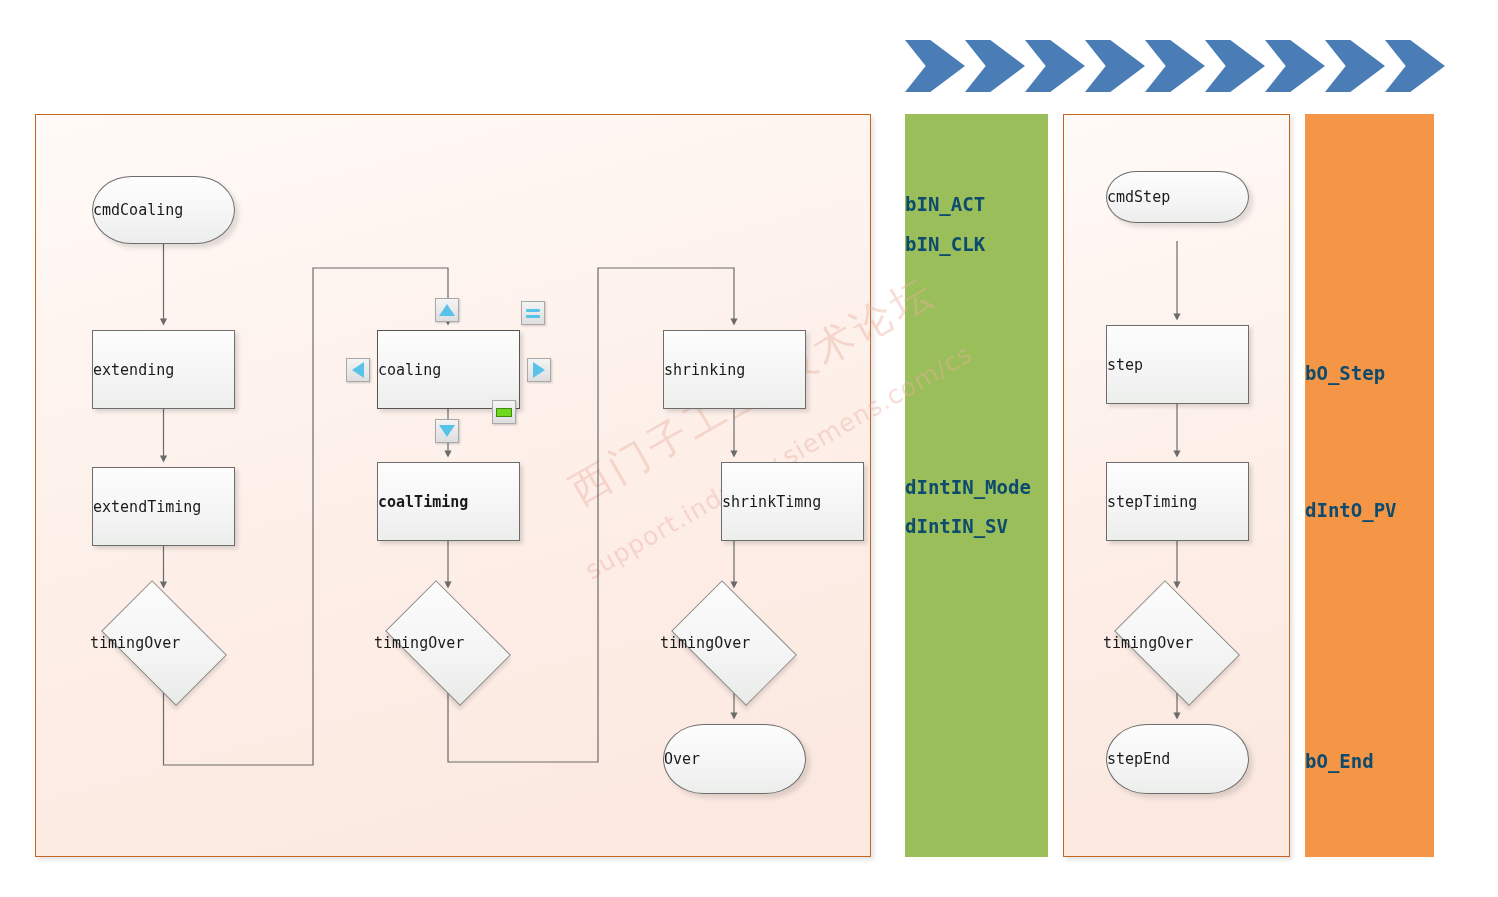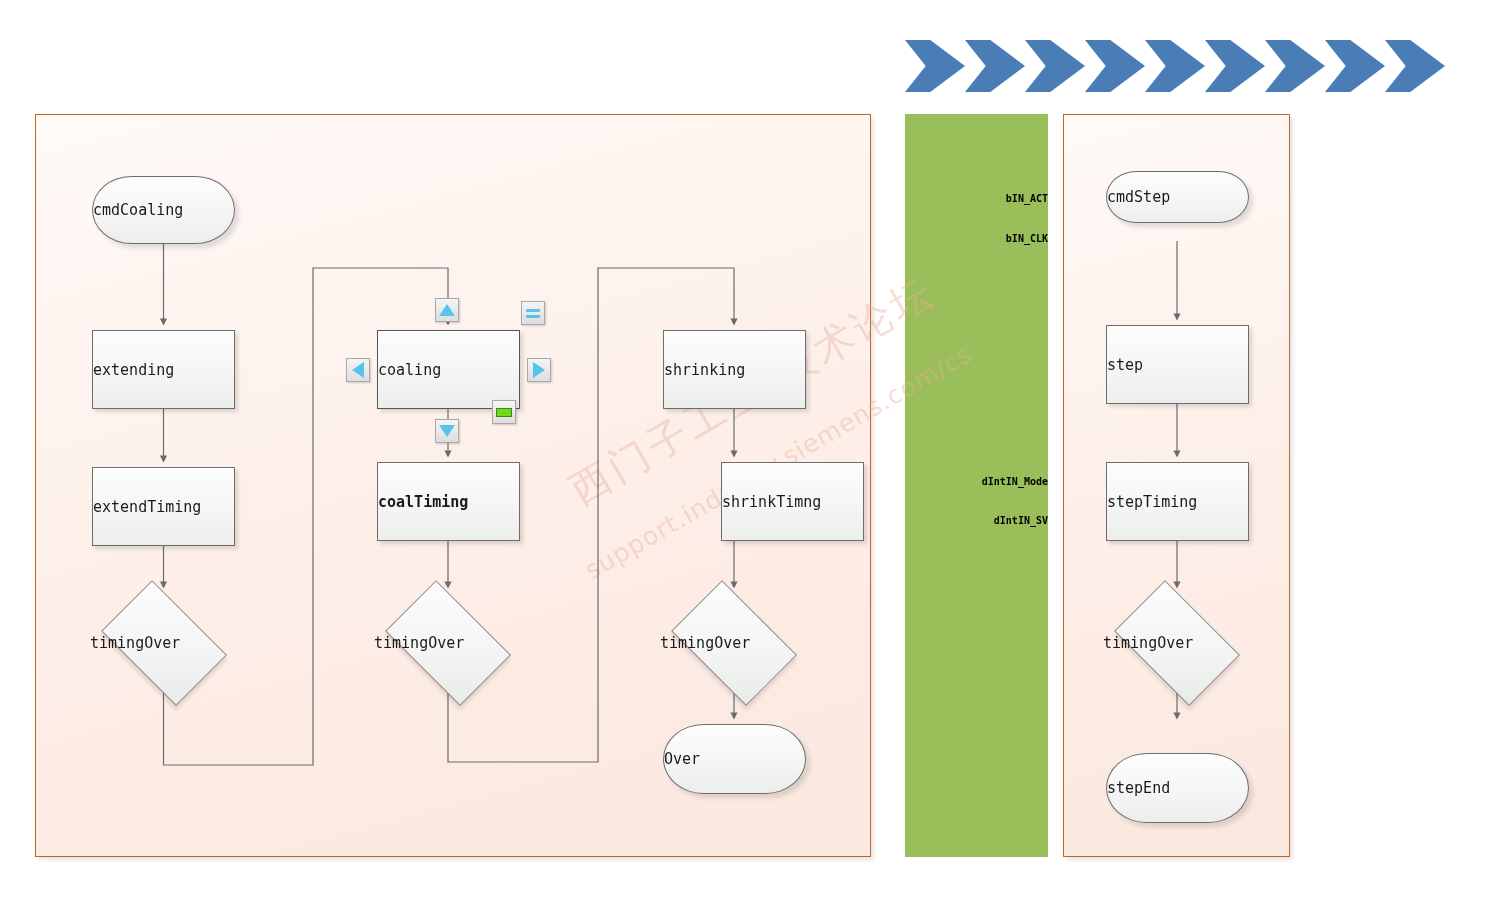--- a/index.html
+++ b/index.html
@@ -37,25 +37,25 @@
   .panel-orange {
     position: absolute;
     left: 1305px; top: 114px; width: 129px; height: 743px;
     background: #f59647;
   }
 
   
   .io-label {
     position: absolute;
     width: 100%;
-    text-align: right;
+    text-align: left;
     font-family: "DejaVu Sans Mono", "Liberation Mono", monospace;
     font-weight: bold;
-    font-size: 10px;
-    color: #000000;
+    font-size: 19px;
+    color: #0c4a6e;
     letter-spacing: 0px;
     white-space: nowrap;
   }
 
   
   .chevron-banner {
     position: absolute;
     left: 905px; top: 40px; width: 545px; height: 52px;
   }
 
@@ -160,20 +160,25 @@
     </svg>
   </div>
 
   <div class="panel-green">
     <div class="io-label" style="top:79px">bIN_ACT</div>
     <div class="io-label" style="top:119px">bIN_CLK</div>
     <div class="io-label" style="top:362px">dIntIN_Mode</div>
     <div class="io-label" style="top:401px">dIntIN_SV</div>
   </div>
 
+  <div class="panel-orange">
+    <div class="io-label" style="top:248px">bO_Step</div>
+    <div class="io-label" style="top:385px">dIntO_PV</div>
+    <div class="io-label" style="top:636px">bO_End</div>
+  </div>
 
   <div class="panel-left"></div>
   <div class="panel-step"></div>
 
   <div class="wm wm-cn" style="left:560px; top:470px; transform:rotate(-30deg);">西门子工业  技术论坛</div>
   <div class="wm wm-en" style="left:580px; top:560px; transform:rotate(-30deg);">support.industry.siemens.com/cs</div>
 
   <svg class="wires">
     <defs>
       <marker id="arw" markerWidth="10" markerHeight="10" refX="5.2" refY="3.4" orient="auto" markerUnits="strokeWidth">
@@ -246,21 +251,21 @@
       <div class="node proc" style="left: 1106px; top: 325px; width: 143px; height: 79px;">
         <span>step</span>
       </div>
       <div class="node proc" style="left: 1106px; top: 462px; width: 143px; height: 79px;">
         <span>stepTiming</span>
       </div>
       <div class="decision" style="left: 1103px; top: 593px; width: 147px; height: 100px;">
         <div class="dia"></div>
         <span class="dlabel">timingOver</span>
       </div>
-      <div class="node term" style="left: 1106px; top: 724px; width: 143px; height: 70px; margin-top: 29px;">
+      <div class="node term" style="left: 1106px; top: 724px; width: 143px; height: 70px;">
         <span>stepEnd</span>
       </div>
     </div>
 
   <div class="handle" style="left:435px; top:298px;">
     <span class="tri tri-up"></span>
   </div>
   <div class="handle" style="left:435px; top:419px;">
     <span class="tri tri-down"></span>
   </div>

